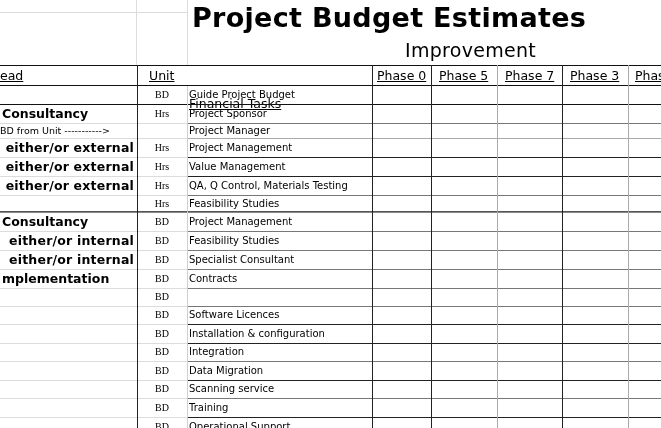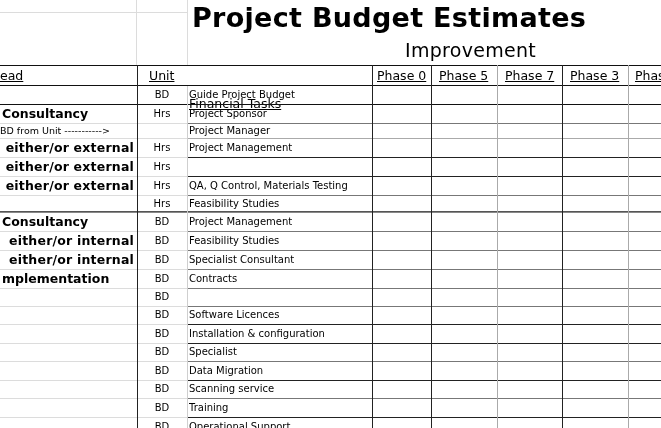--- a/index.html
+++ b/index.html
@@ -9,21 +9,21 @@
   .gl-h { position:absolute; height:1px; background:#dcdcdc; }
   .gl-v { position:absolute; width:1px; background:#dcdcdc; }
   .title { position:absolute; left:192px; top:2px; font-size:27px; font-weight:bold; letter-spacing:0.3px; white-space:nowrap; }
   .subtitle { position:absolute; left:405px; top:39px; font-size:19px; white-space:nowrap; letter-spacing:0.3px; }
 
   .hdr { position:absolute; top:66px; height:19px; font-size:12.5px; text-decoration:underline; white-space:nowrap; line-height:19px; }
 
   .row { position:absolute; left:0; width:661px; }
   .cell { position:absolute; top:0; height:100%; white-space:nowrap; overflow:hidden; }
   .c-head { left:0; width:136px; font-size:12.5px; }
-  .c-unit { left:138px; width:48px; text-align:center; font-size:10px; }
+  .c-unit { left:138px; width:48px; text-align:center; font-size:10px;font-family:Liberation Serif, serif; }
   .c-task { left:189px; width:182px; font-size:10px; padding-left:0; }
   .head-bold { font-weight:bold; }
   .head-indent { text-align:right; padding-right:2px; box-sizing:border-box; font-weight:bold; letter-spacing:0.2px; }
   .head-small { font-size:9.5px; }
   .vline { position:absolute; width:1px; }
   .hline { position:absolute; height:1px; }
 </style>
 </head>
 <body>
 
@@ -94,20 +94,21 @@
       <div class="cell" style="left: 498px; width: 64px;"></div>
       <div class="cell" style="left: 563px; width: 65px;"></div>
       <div class="cell" style="left: 629px; width: 32px;"></div>
     </div>
     <div class="hline" style="left: 0px; width: 137px; top: 157px; background: rgb(220, 220, 220);"></div>
     <div class="hline" style="left: 138px; width: 49px; top: 157px; background: rgb(220, 220, 220);"></div>
     <div class="hline" style="left: 188px; width: 473px; top: 157px; background: rgb(34, 34, 34);"></div>
     <div class="row" style="top: 158px; height: 18px; line-height: 18px;">
       <div class="cell c-head head-indent">either/or external</div>
       <div class="cell c-unit">Hrs</div>
+      <div class="cell c-task">Value Management</div>
       <div class="cell" style="left: 373px; width: 58px;"></div>
       <div class="cell" style="left: 432px; width: 65px;"></div>
       <div class="cell" style="left: 498px; width: 64px;"></div>
       <div class="cell" style="left: 563px; width: 65px;"></div>
       <div class="cell" style="left: 629px; width: 32px;"></div>
     </div>
     <div class="hline" style="left: 0px; width: 137px; top: 176px; background: rgb(220, 220, 220);"></div>
     <div class="hline" style="left: 138px; width: 49px; top: 176px; background: rgb(220, 220, 220);"></div>
     <div class="hline" style="left: 188px; width: 473px; top: 176px; background: rgb(34, 34, 34);"></div>
     <div class="row" style="top: 177px; height: 18px; line-height: 18px;">
@@ -221,21 +222,21 @@
       <div class="cell" style="left: 498px; width: 64px;"></div>
       <div class="cell" style="left: 563px; width: 65px;"></div>
       <div class="cell" style="left: 629px; width: 32px;"></div>
     </div>
     <div class="hline" style="left: 0px; width: 137px; top: 343px; background: rgb(220, 220, 220);"></div>
     <div class="hline" style="left: 138px; width: 49px; top: 343px; background: rgb(220, 220, 220);"></div>
     <div class="hline" style="left: 188px; width: 473px; top: 343px; background: rgb(34, 34, 34);"></div>
     <div class="row" style="top: 343px; height: 18px; line-height: 18px;">
       <div class="cell c-head"></div>
       <div class="cell c-unit">BD</div>
-      <div class="cell c-task">Specialist</div>
+      <div class="cell c-task">Integration</div>
       <div class="cell" style="left: 373px; width: 58px;"></div>
       <div class="cell" style="left: 432px; width: 65px;"></div>
       <div class="cell" style="left: 498px; width: 64px;"></div>
       <div class="cell" style="left: 563px; width: 65px;"></div>
       <div class="cell" style="left: 629px; width: 32px;"></div>
     </div>
     <div class="hline" style="left: 0px; width: 137px; top: 361px; background: rgb(220, 220, 220);"></div>
     <div class="hline" style="left: 138px; width: 49px; top: 361px; background: rgb(220, 220, 220);"></div>
     <div class="hline" style="left: 188px; width: 473px; top: 361px; background: rgb(119, 119, 119);"></div>
     <div class="row" style="top: 362px; height: 18px; line-height: 18px;">

